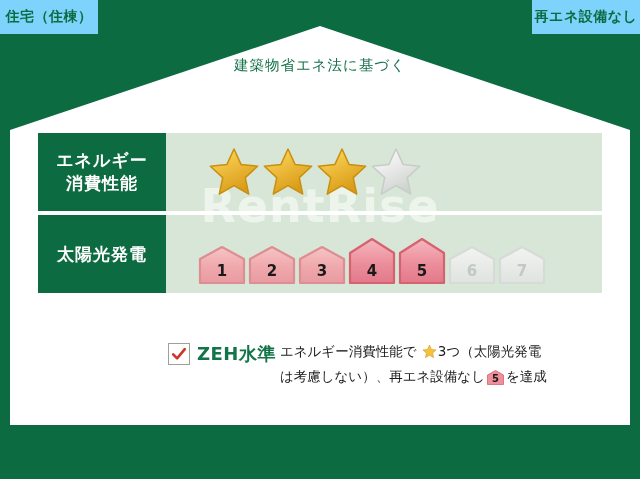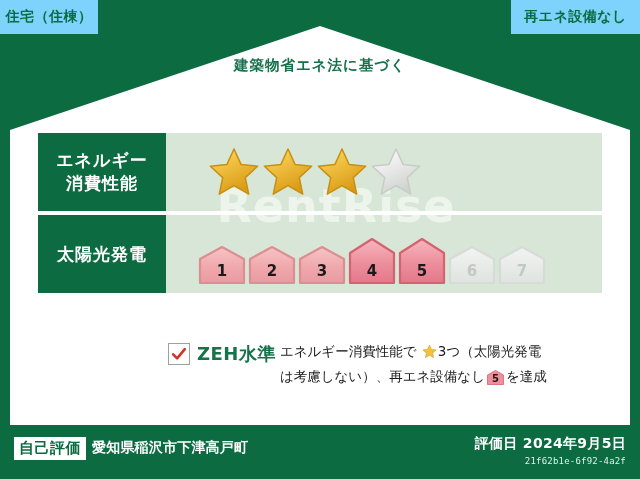--- a/index.html
+++ b/index.html
@@ -36,21 +36,21 @@
     justify-content: center;
     z-index: 6;
   }
   #badge-left {
     left: 0;
     width: 98px;
     height: 34px;
   }
   #badge-right {
     right: 0;
-    width: 129px;
+    width: 108px;
     height: 34px;
   }
 
   
   #house-body {
     position: absolute;
     left: 10px;
     top: 8px;
     width: 620px;
     height: 417px;
@@ -64,21 +64,21 @@
     position: absolute;
     left: 0;
     top: 58px;
     width: 640px;
     text-align: center;
     z-index: 4;
   }
   #title-sub {
     color: #16704a;
     font-size: 14.5px;
-    font-weight: bold;
+    font-weight: normal;
     letter-spacing: 1px;
     line-height: 1.1;
   }
   #title-main {
     color: #136b45;
     font-size: 25px;
     font-weight: bold;
     letter-spacing: 2px;
     margin-top: 6px;
     line-height: 1.1;
@@ -101,21 +101,20 @@
     top: 46px;
     width: 564px;
     text-align: center;
     font-size: 46px;
     font-weight: bold;
     color: rgba(255,255,255,0.55);
     letter-spacing: 1px;
     user-select: none;
     pointer-events: none;
     z-index: 1;
-    padding-left: 16px;
   }
   .rating-row {
     position: absolute;
     left: 0;
     width: 564px;
     height: 78px;
     display: flex;
     align-items: stretch;
     z-index: 2;
   }
@@ -469,24 +468,14 @@
       <div>
         <span>は考慮しない）、再エネ設備なし</span><span class="inline-house">
           <svg width="17" height="15" viewBox="0 0 34 30" aria-hidden="true">
             <polygon points="17,1 33,10 33,29 1,29 1,10" fill="#ef8f9b" stroke="#d4626f" stroke-width="1.6" stroke-linejoin="round"></polygon>
           </svg>
           <span class="inline-house-num">5</span></span><span>を達成</span>
       </div>
     </div>
   </div>
 
-  <div id="footer">
-    <div id="footer-left">
-      <div id="self-eval-badge">自己評価</div>
-      <div id="address">愛知県稲沢市下津高戸町</div>
-    </div>
-    <div id="footer-right">
-      <div id="eval-date">評価日 2024年9月5日</div>
-      <div id="doc-id">21f62b1e-6f92-4a2f</div>
-    </div>
-  </div>
 
 </div>
 
 </body></html>

